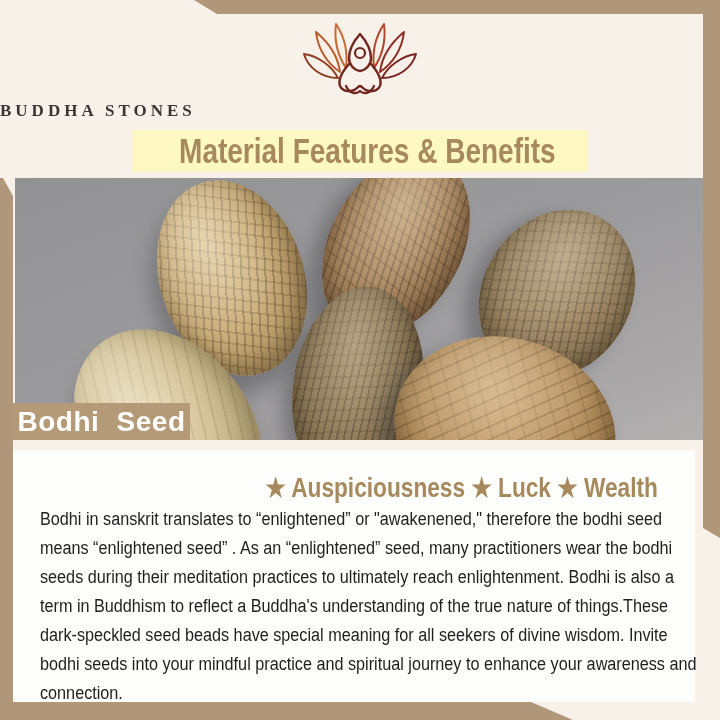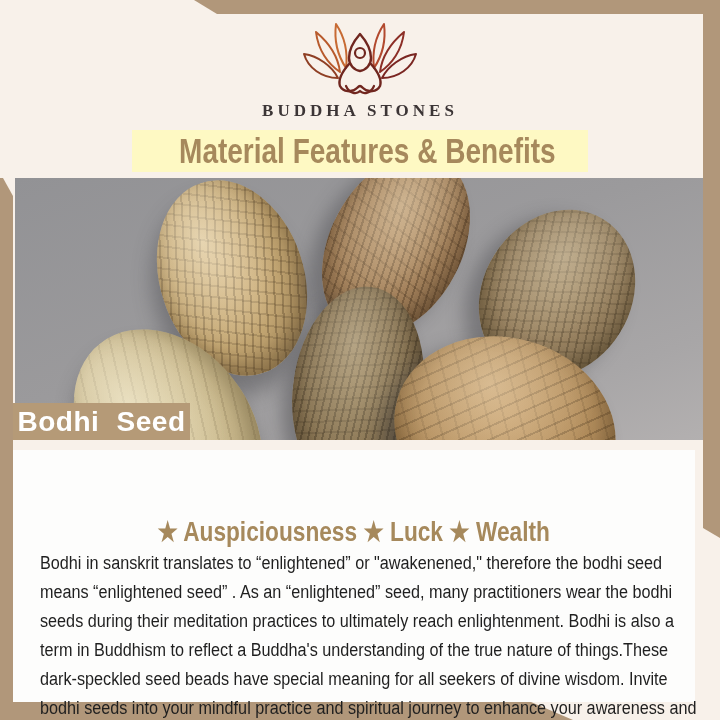--- a/index.html
+++ b/index.html
@@ -14,21 +14,21 @@
   .frame-top{left:194px;top:0;width:526px;height:14px;
     clip-path:polygon(0 0,526px 0,526px 14px,23px 14px);}
   .frame-right{left:703px;top:0;width:17px;height:538px;
     clip-path:polygon(0 0,17px 0,17px 538px,0 528px);}
   .frame-left{left:0;top:178px;width:13px;height:542px;
     clip-path:polygon(0 0,3px 0,13px 18px,13px 542px,0 542px);}
   .frame-bottom{left:0;top:702px;width:573px;height:18px;
     clip-path:polygon(0 0,531px 0,573px 18px,0 18px);}
   
   .logo-wrap{left:0;top:20px;width:720px;text-align:center;}
-  .brand{left:0;top:101px;width:720px;text-align:center;
+  .brand{left:0;top:101px;width:720px;
     font-family:"Liberation Serif", serif;font-size:17px;font-weight:600;
     letter-spacing:4px;color:#3c3536;}
   
   .title-strip{left:132px;top:130px;width:456px;height:42px;background:#fef9c3;
     text-align:center;}
   .title-text{display:inline-block;transform:scaleX(.8);transform-origin:center;
     font-size:35px;font-weight:bold;line-height:42px;color:#a6895c;white-space:nowrap;}
   
   .photo{left:15px;top:178px;width:688px;height:262px;overflow:hidden;
     background:linear-gradient(160deg,#929295 0%,#9b9a9c 45%,#a8a6a7 80%,#b3b0b0 100%);}
@@ -74,21 +74,21 @@
       repeating-linear-gradient(60deg, rgba(70,50,26,.14) 0 2px, rgba(0,0,0,0) 2px 16px),
       radial-gradient(ellipse at 50% 42%, #c29c6a 0%, #b28d5c 55%, #8a6a40 85%, #6b5130 100%);
     box-shadow:-10px 14px 20px rgba(55,55,60,.42), inset -12px -14px 28px rgba(60,43,22,.38);}
   
   .badge{left:13px;top:403px;width:177px;height:37px;background:#b59a77;z-index:5;
     color:#ffffff;font-weight:bold;font-size:28px;line-height:37px;text-align:center;
     word-spacing:9px;letter-spacing:.5px;}
   
   .panel{left:13px;top:450px;width:682px;height:252px;background:#fdfdfc;padding-top:22px;
     box-sizing:border-box;}
-  .benefits{width:100%;text-align:center;white-space:nowrap;margin-top:44px;}
+  .benefits{width:100%;text-align:right;white-space:nowrap;}
   .benefits-text{display:inline-block;transform:scaleX(.84);transform-origin:center;
     font-size:27px;font-weight:bold;line-height:32px;color:#a6895c;}
   .paragraph{margin:1px 0 0 27px;width:730px;transform:scaleX(.9);transform-origin:left top;
     font-size:18px;line-height:29px;color:#1f1f1f;letter-spacing:0;}
   svg{display:block;margin:0 auto;}
 </style>
 </head>
 <body>
 
 <div class="abs accent frame-top"></div>

